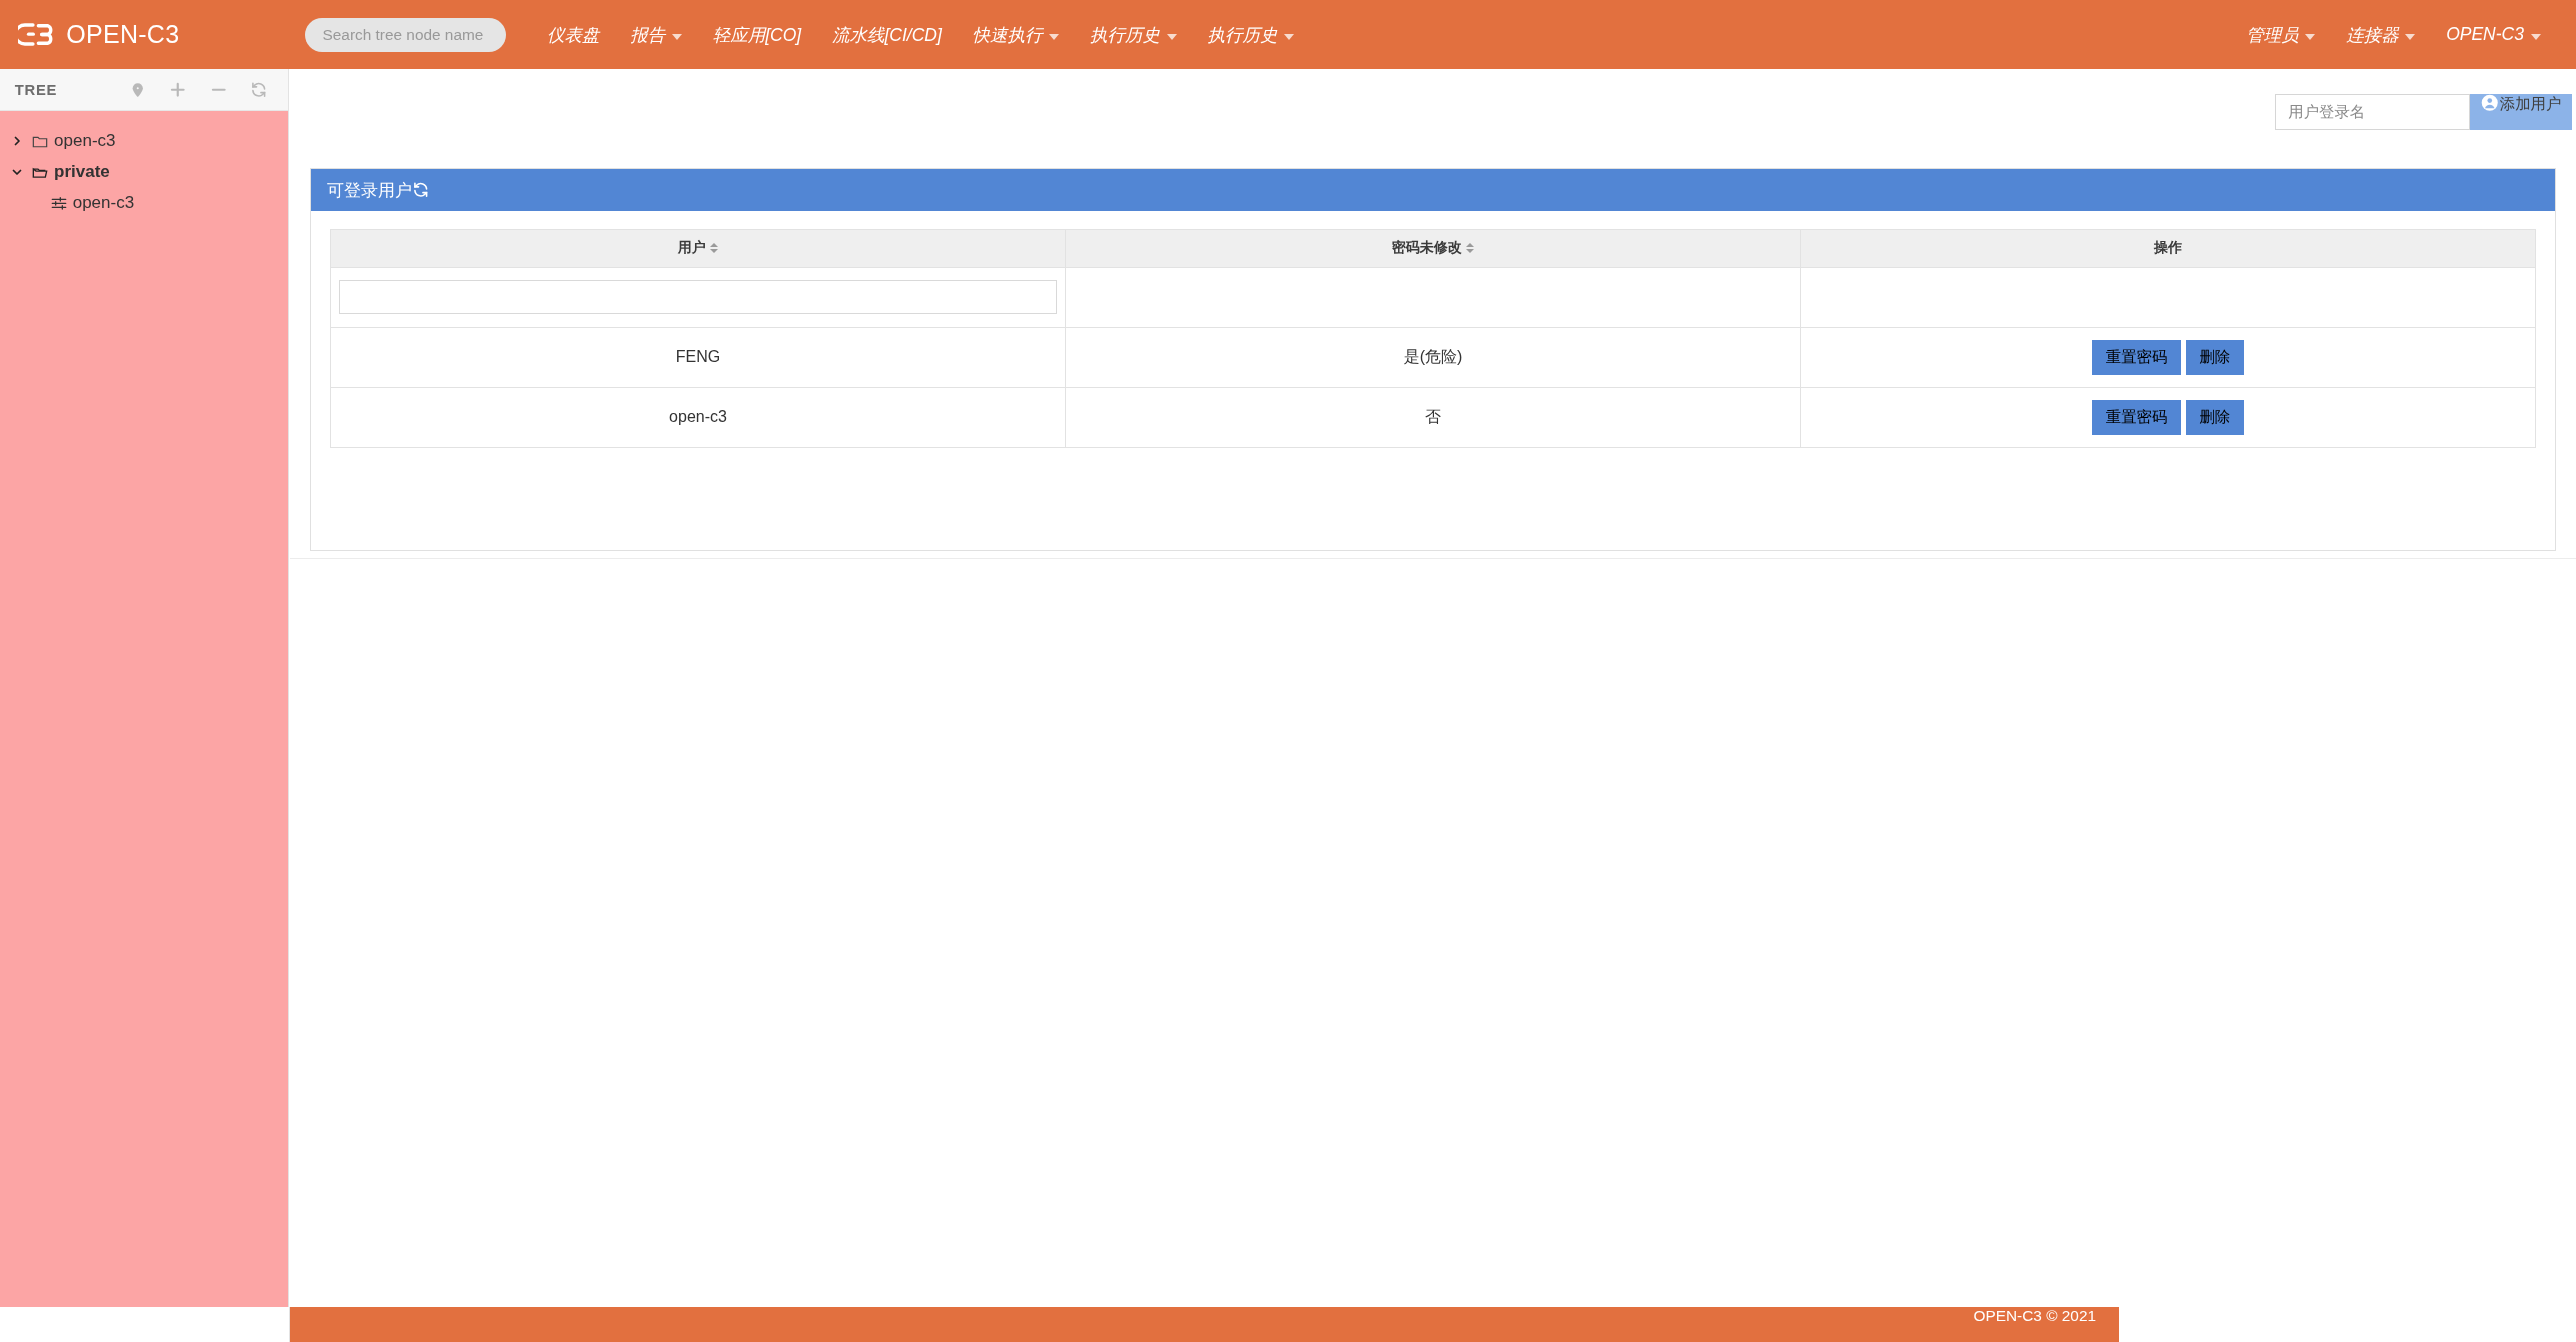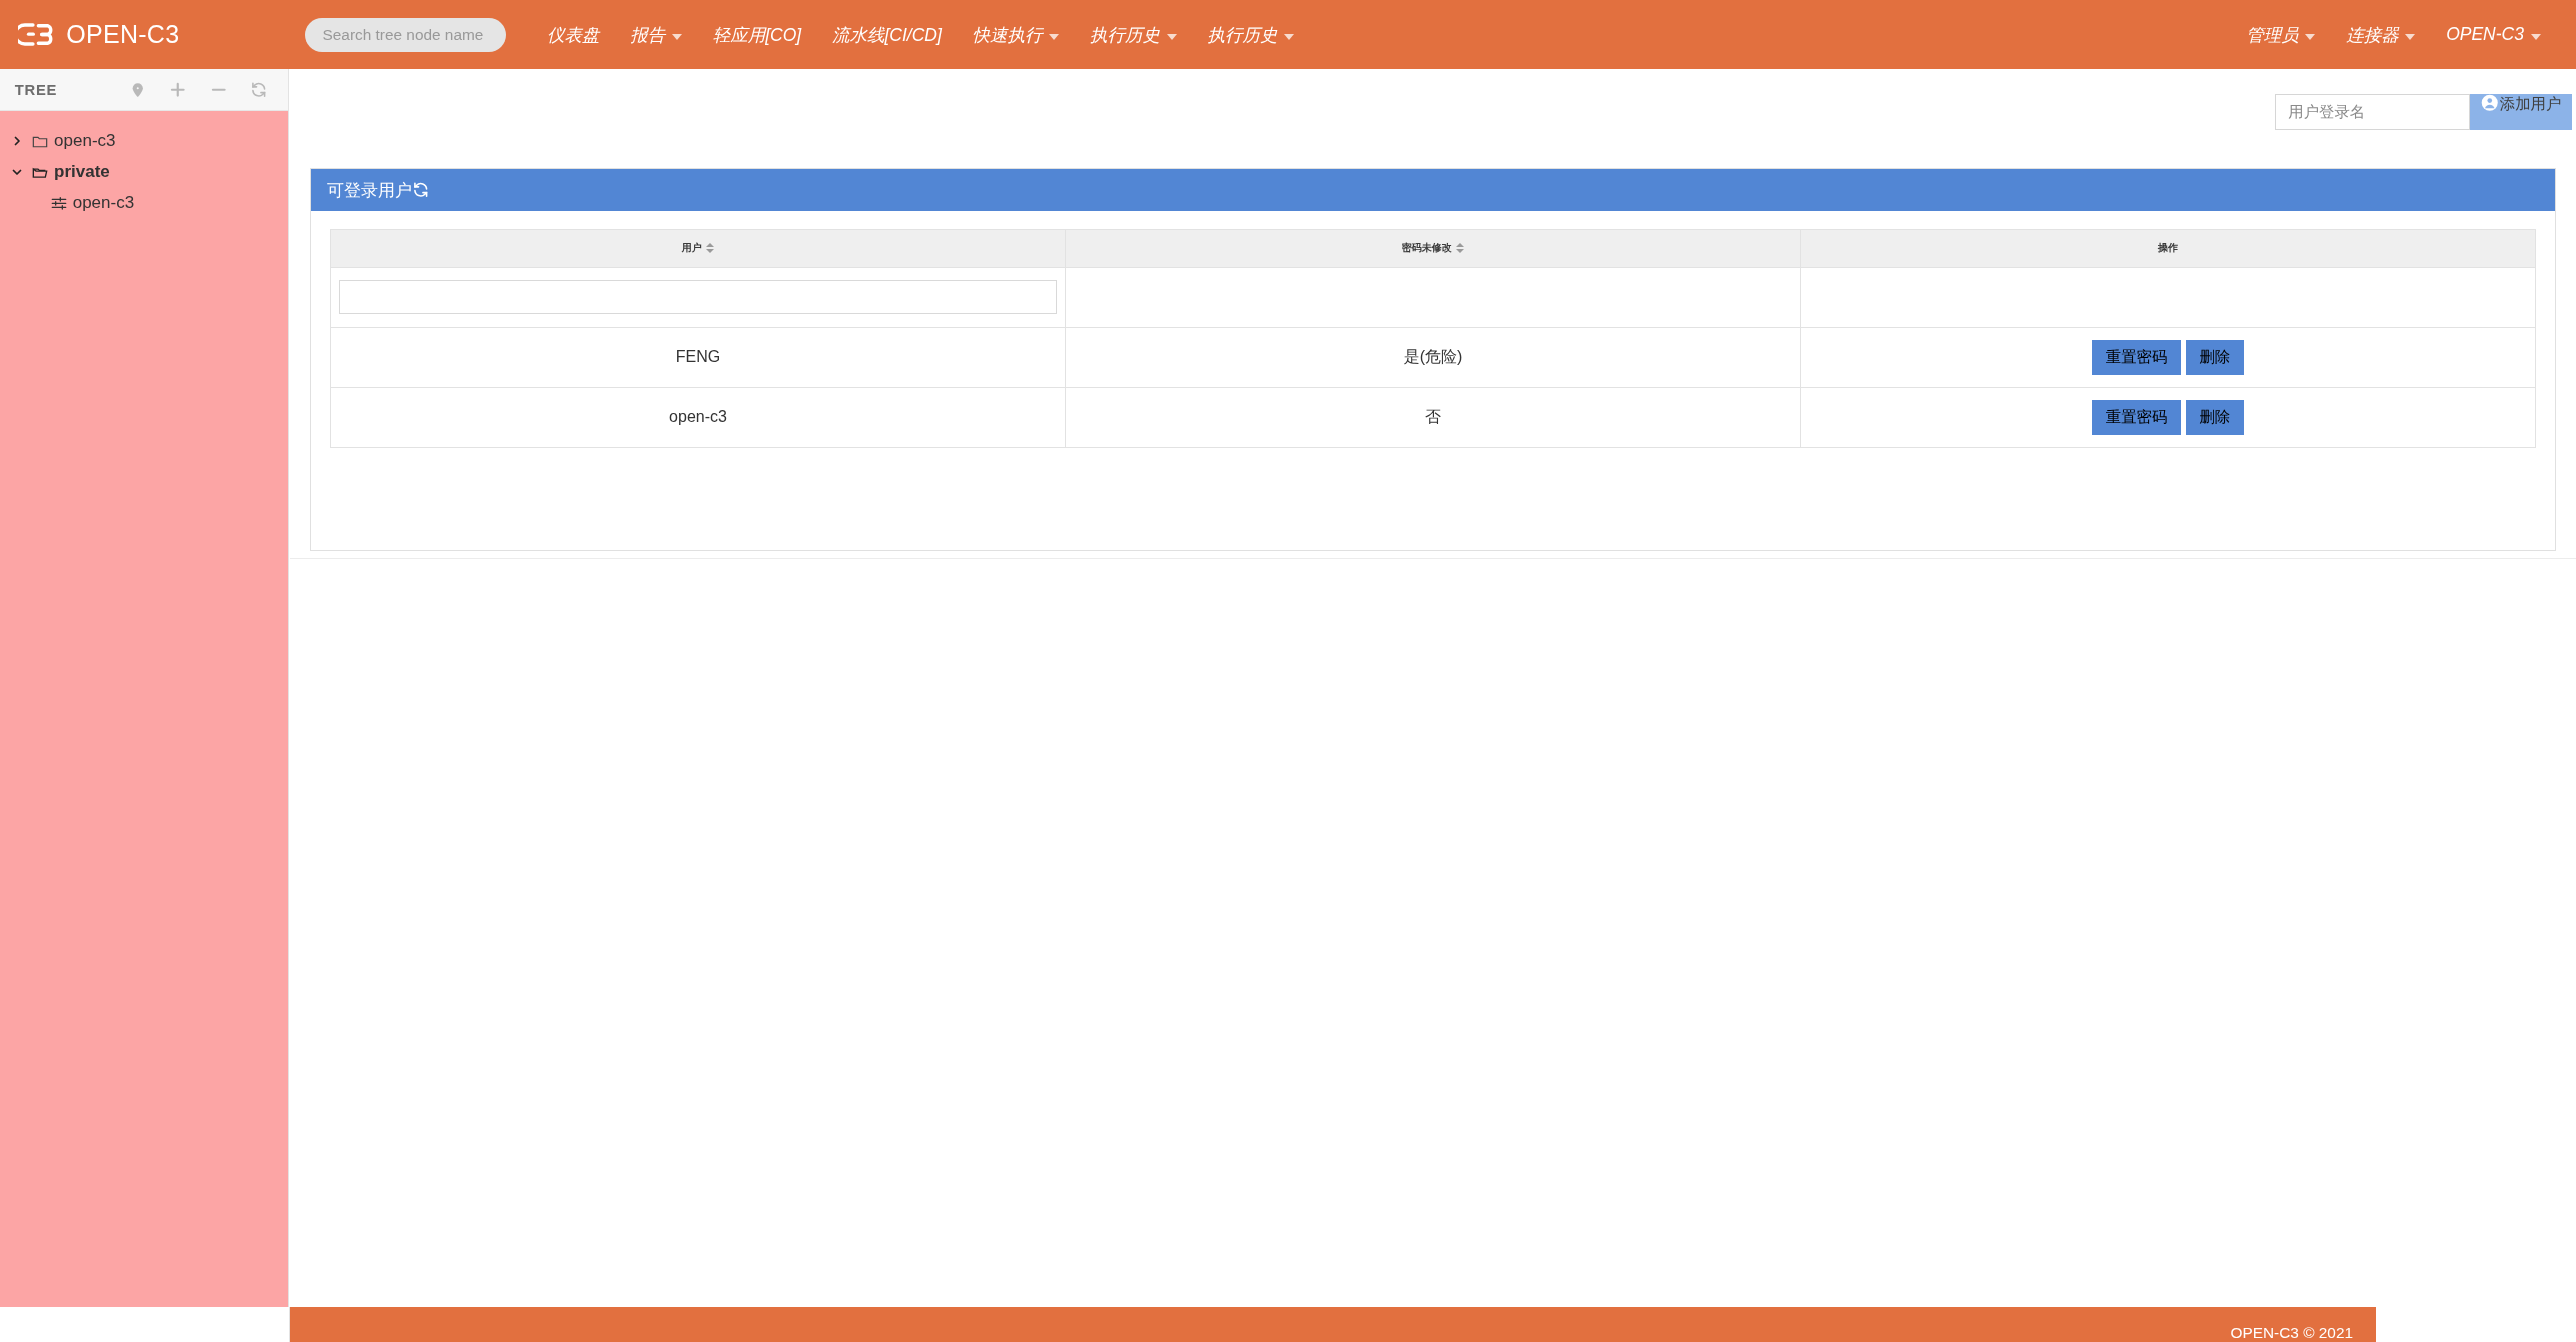--- a/index.html
+++ b/index.html
@@ -128,21 +128,21 @@
     padding: 0 16px;
   }
   .panel-title { color: #ffffff; font-size: 17px; }
   .panel-refresh { margin-left: auto; color: #ffffff; cursor: pointer; display: block; width: 17.5px; height: 17.5px; }
 
   .panel-body { padding: 17.5px 19px; }
 
   table.user-table { width: 100%; border-collapse: collapse; table-layout: fixed; }
   table.user-table th {
     background: #efefef; border: 1.3px solid #e2e2e2;
-    height: 38px; font-size: 10px; color: #3a3a3a;
+    height: 38px; font-size: 14px; color: #3a3a3a;
     font-weight: bold; text-align: center;
   }
   table.user-table th .th-wrap {
     display: inline-flex; align-items: center; gap: 4.7px; justify-content: center;
   }
   .sort-arrows { display: inline-flex; flex-direction: column; gap: 1.3px; line-height: 0; }
   .sort-arrows i {
     display: block; width: 0; height: 0;
     border-left: 4px solid transparent;
     border-right: 4px solid transparent;
@@ -170,23 +170,23 @@
   .act-btn {
     background: #5286D4; color: #000000;
     border: none; font-size: 15.4px;
     height: 35px; padding: 0 13.4px; cursor: pointer;
     font-family: "Liberation Sans", sans-serif;
   }
 
   
   .footer {
     position: absolute; bottom: 0; left: 290px;
-    width: 2086px; height: 35px;
+    width: 1829px; height: 35px;
     background: #E2703F;
-    display: flex; align-items: flex-end; justify-content: flex-end;
+    display: flex; align-items: flex-start; justify-content: flex-end;
     padding-right: 23px;
   }
   .footer-text { color: #ffffff; font-size: 15.4px; }
 
   .footer-left-fill {
     position: absolute; bottom: 0; left: 0;
     width: 290px; height: 35px; background: #ffffff;
     border-right: 1.3px solid #e3e3e3;
   }
 </style>

